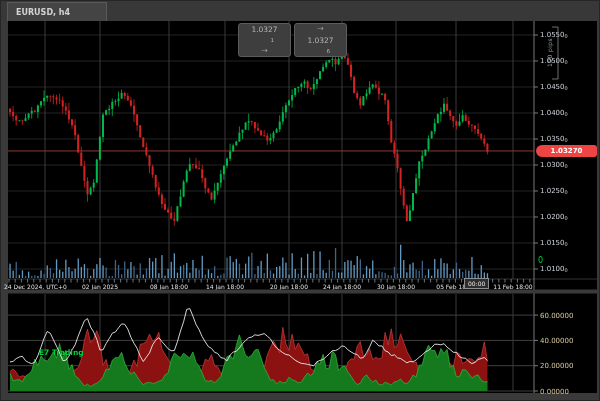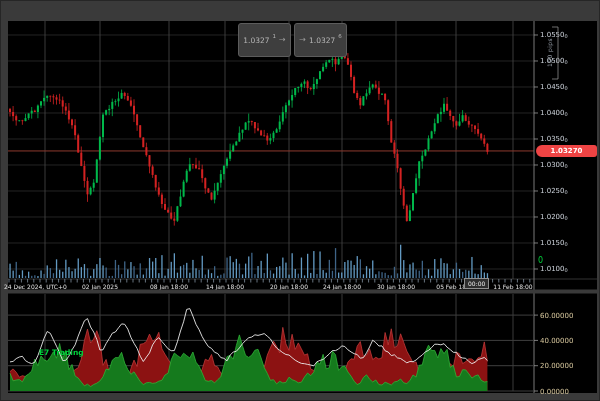--- a/index.html
+++ b/index.html
@@ -7,39 +7,44 @@
     font-family:"DejaVu Sans",sans-serif;overflow:hidden;border:1px solid #262626;box-sizing:border-box;}
   .tab-bar{position:absolute;left:0;top:0;width:100%;height:20px;background:#383838;z-index:2;}
   .tab{position:absolute;left:6px;top:1px;width:100px;height:19px;background:#444;
     border:1px solid #5a5a5a;border-bottom:none;box-sizing:border-box;
     display:flex;align-items:center;padding-left:8px;cursor:default;}
   .tab span{font-size:8px;font-weight:bold;color:#d4d4d4;white-space:nowrap;}
   #chart-svg{position:absolute;left:0;top:0;z-index:1;}
   .ovl{position:absolute;z-index:3;}
   .quote-box{height:14px;background:#3e3e3e;border:1px solid #5c5c5c;border-radius:3px;
     color:#b6b6b6;font-size:7.5px;font-family:"DejaVu Sans",sans-serif;
-    display:flex;align-items:center;justify-content:center;gap:3px;padding:16px;box-sizing:border-box;}
+    display:flex;align-items:center;justify-content:center;gap:3px;padding:16px;box-sizing:border-box;flex-direction:column;}
   .quote-box .sub{font-size:5.5px;align-self:flex-end;padding-bottom:1px;}
   .quote-box .arr{font-size:8px;color:#9c9c9c;line-height:1;}
   #sell-box{left:237px;top:22px;width:53px;}
   #buy-box{left:293px;top:22px;width:53px;}
   .price-label{left:535px;top:144px;width:61px;height:12px;border-radius:6px 3px 3px 6px;
     color:#fff;font-size:7px;font-weight:bold;display:flex;align-items:center;justify-content:center;}
   .vol-zero{left:537px;top:255px;font-size:8px;line-height:10px;}
   .e7-label{left:38px;top:311px;font-size:7.5px;font-weight:bold;}
   .time-marker{left:463px;top:277px;font-size:6px;line-height:7px;padding:1px 3px;
     background:#2e2e2e;border:1px solid #8f8f8f;color:#e8e8e8;}
   .ruler-text{left:543px;top:26px;width:11px;height:52px;writing-mode:vertical-rl;
     transform:rotate(180deg);font-size:6px;color:#9aa2ac;
     display:flex;align-items:center;justify-content:center;letter-spacing:.4px;}
 </style>
 </head>
 <body>
 
 <div class="window">
+  <div class="tab-bar">
+    <div class="tab">
+      <span>EURUSD, h4</span>
+    </div>
+  </div>
 
   <svg id="chart-svg" width="600" height="401">
       <rect x="7" y="20" width="589" height="372" fill="#000000"></rect>
       <g>
         <line x1="7" y1="33.988000000000426" x2="533" y2="33.988000000000426" stroke="#232323" stroke-width="1"></line>
         <line x1="7" y1="59.98799999999987" x2="533" y2="59.98799999999987" stroke="#232323" stroke-width="1"></line>
         <line x1="7" y1="85.98800000000047" x2="533" y2="85.98800000000047" stroke="#232323" stroke-width="1"></line>
         <line x1="7" y1="111.98799999999991" x2="533" y2="111.98799999999991" stroke="#232323" stroke-width="1"></line>
         <line x1="7" y1="137.9880000000005" x2="533" y2="137.9880000000005" stroke="#232323" stroke-width="1"></line>
         <line x1="7" y1="163.98799999999997" x2="533" y2="163.98799999999997" stroke="#232323" stroke-width="1"></line>

